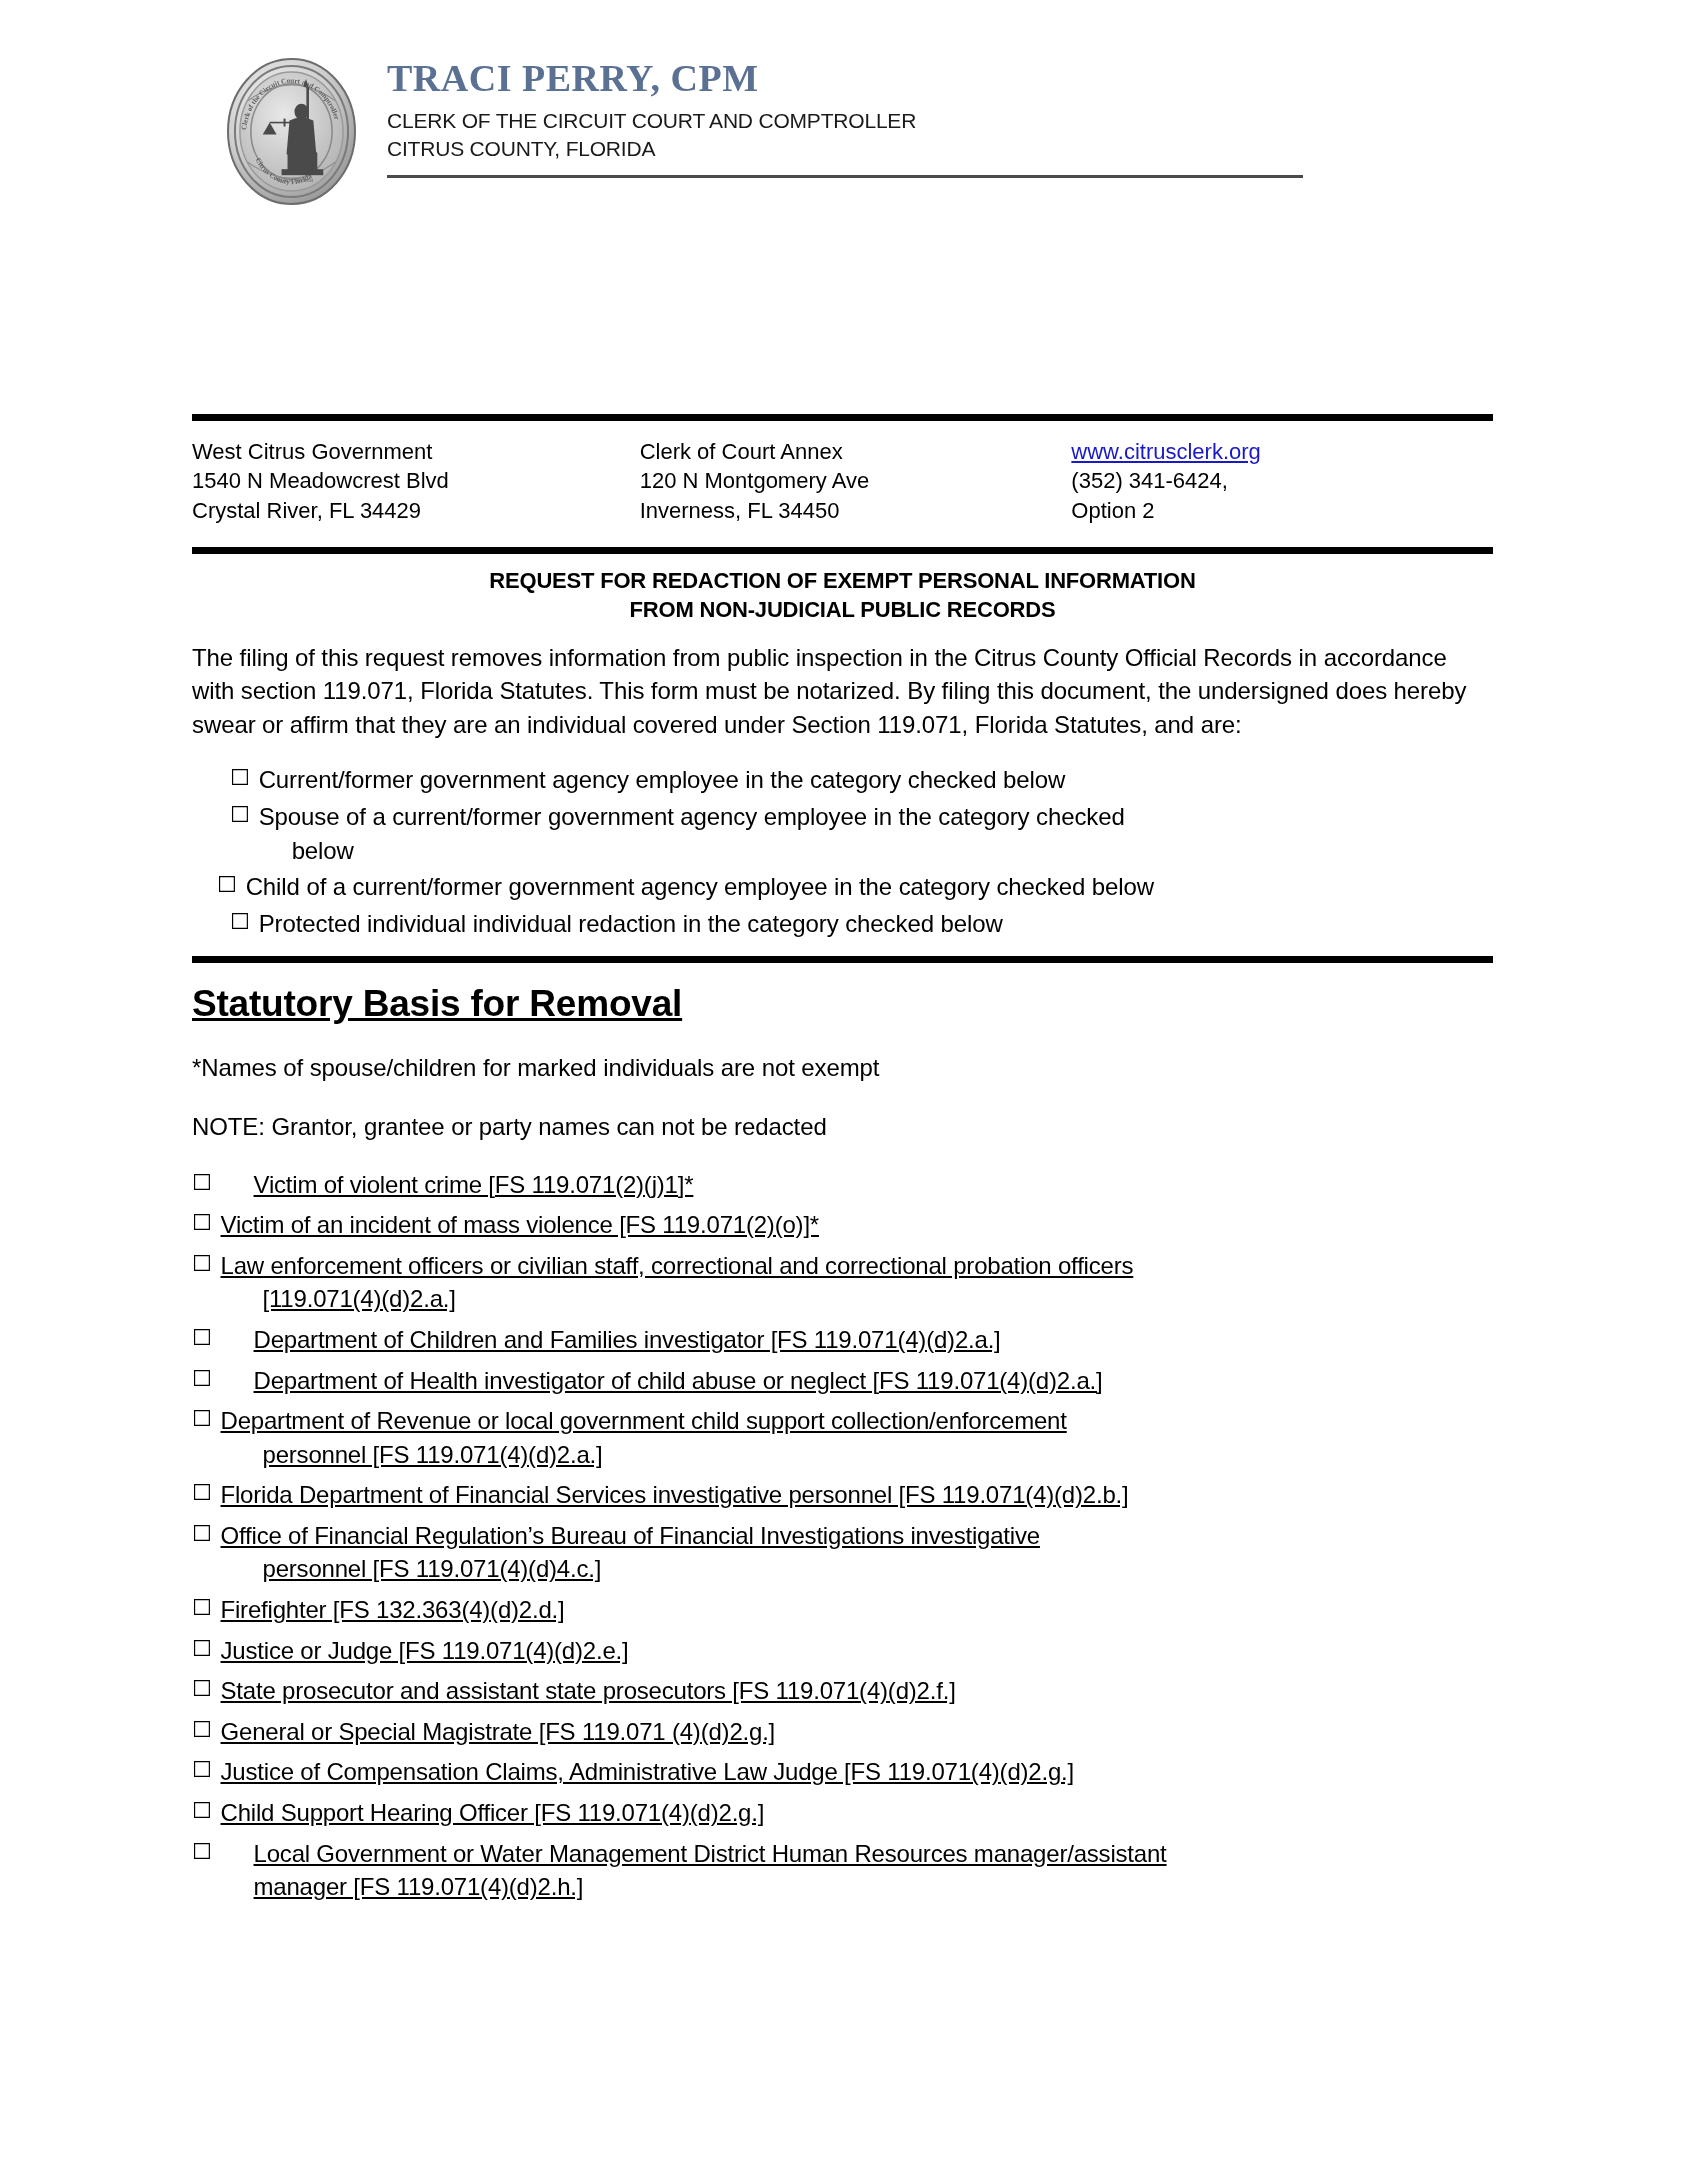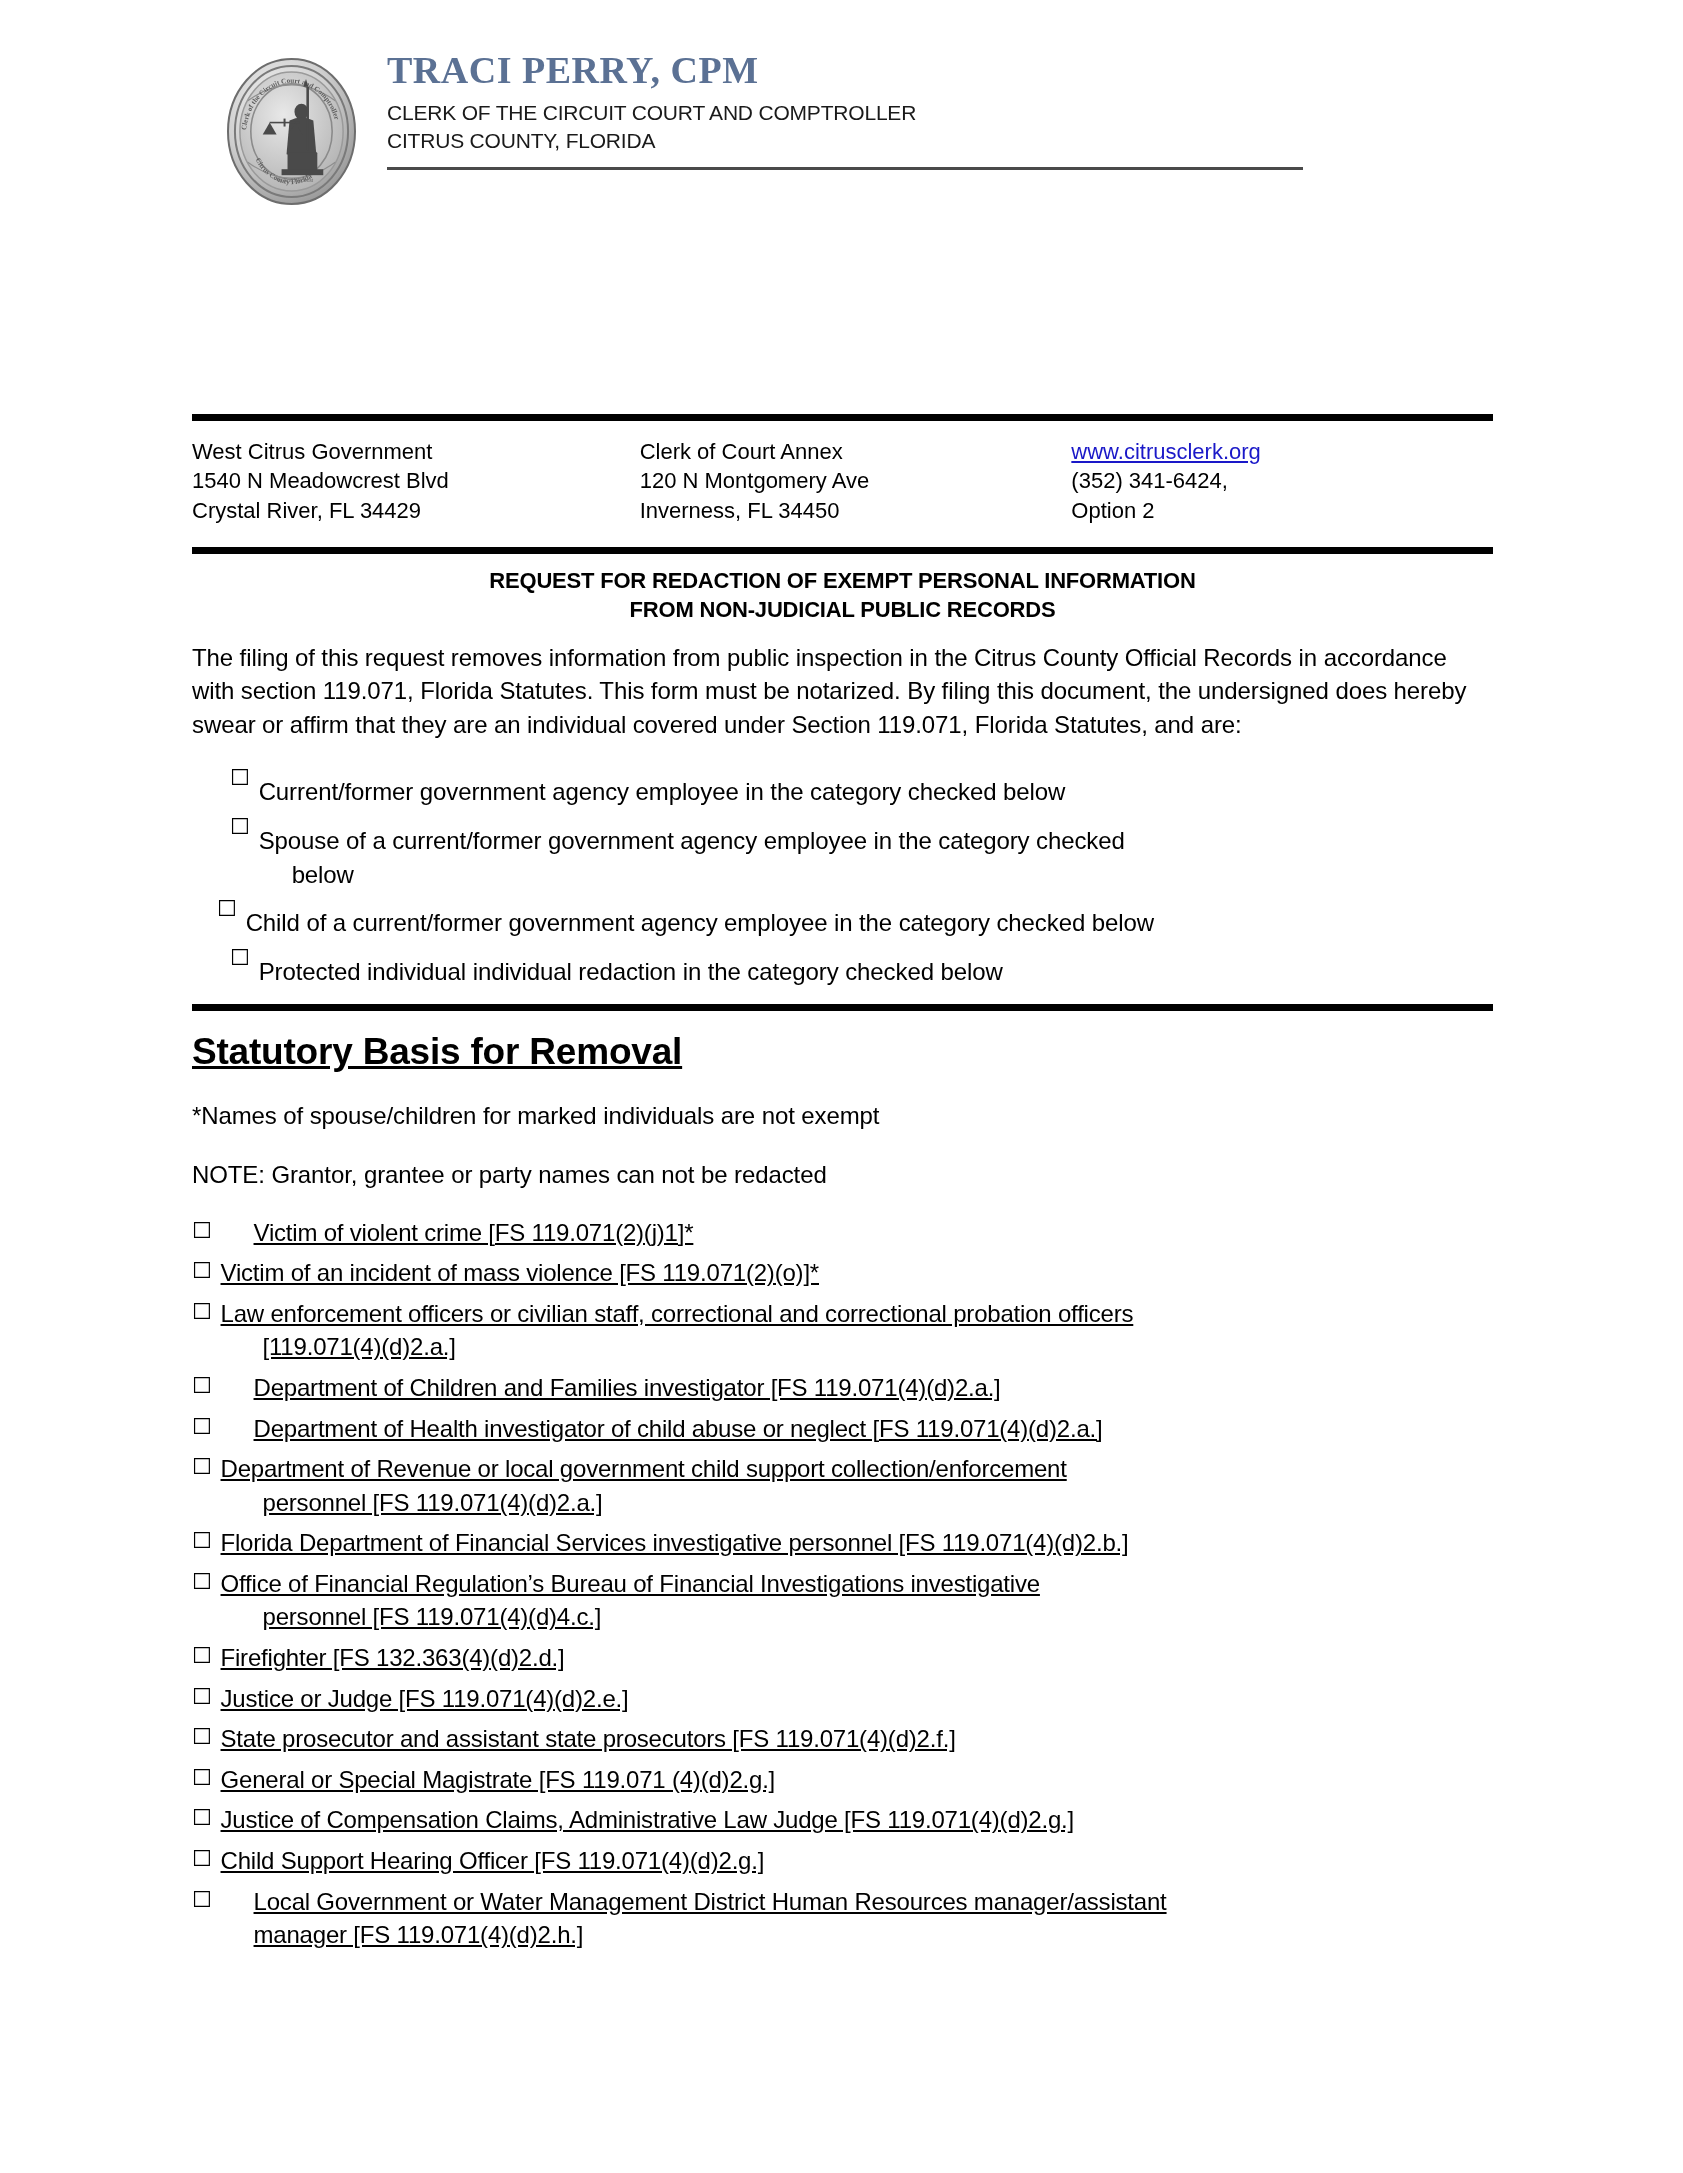--- a/index.html
+++ b/index.html
@@ -43,20 +43,21 @@
     padding-left: 22px;
   }
   .lh-name {
     font-family: "Liberation Serif", serif;
     font-size: 38px;
     font-weight: bold;
     letter-spacing: 0.5px;
     color: #5b7194;
     line-height: 1.02;
     margin-bottom: 9px;
+    margin-top: 8px;
   }
   .lh-sub {
     font-size: 21px;
     line-height: 1.33;
     letter-spacing: -0.2px;
     color: #1a1a1a;
   }
   .lh-rule {
     margin-top: 12px;
     margin-bottom: 10px;
@@ -137,21 +138,20 @@
   }
   .cat-item .box {
     flex: 0 0 auto;
     font-family: "DejaVu Sans", sans-serif;
     font-size: 22px;
     line-height: 1.40;
   }
   .cat-item .cat-text {
     flex: 1 1 auto;
     padding-left: 9px;
-    margin-top: 12px;
   }
   .cat-item .cat-text .cont { display: block; padding-left: 33px; }
   .cat-i0 { padding-left: 38px; }
   .cat-i1 { padding-left: 38px; }
   .cat-i2 { padding-left: 25px; }
   .cat-i3 { padding-left: 38px; }
 
   .rule-before-statutory { margin-top: 16px; }
 
   

